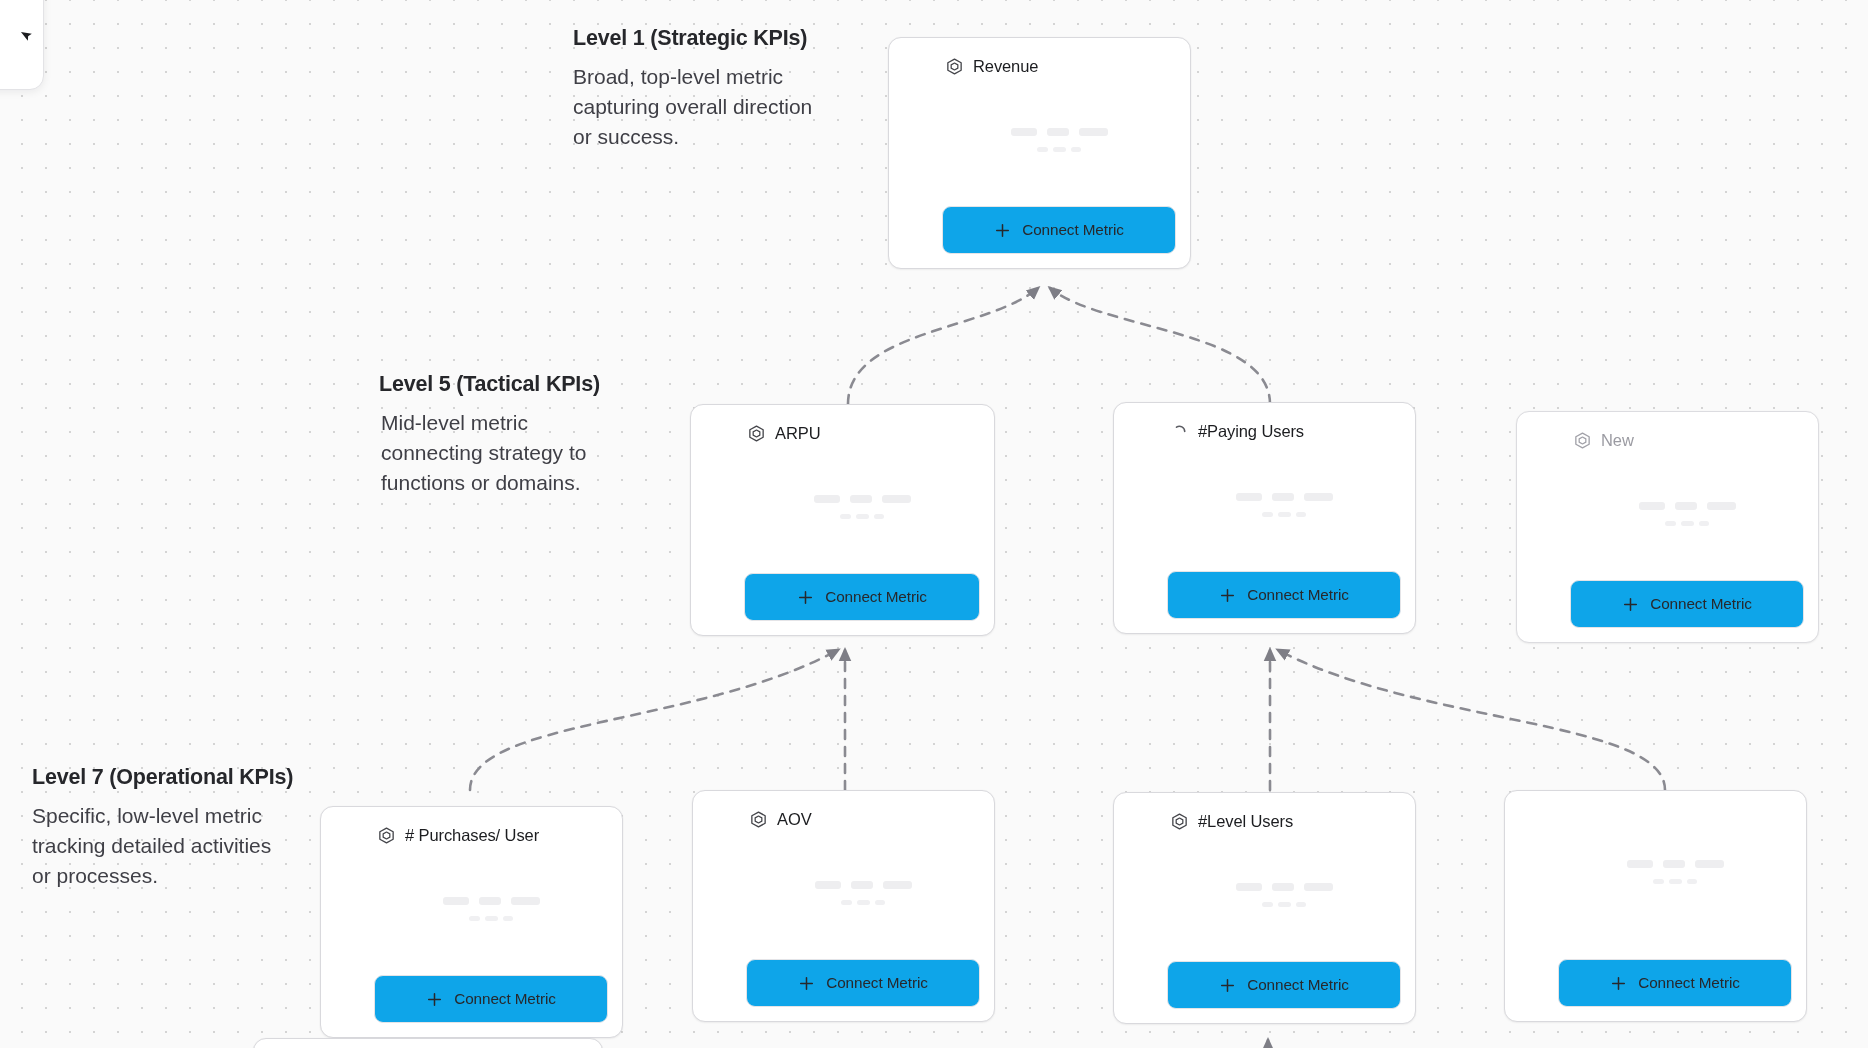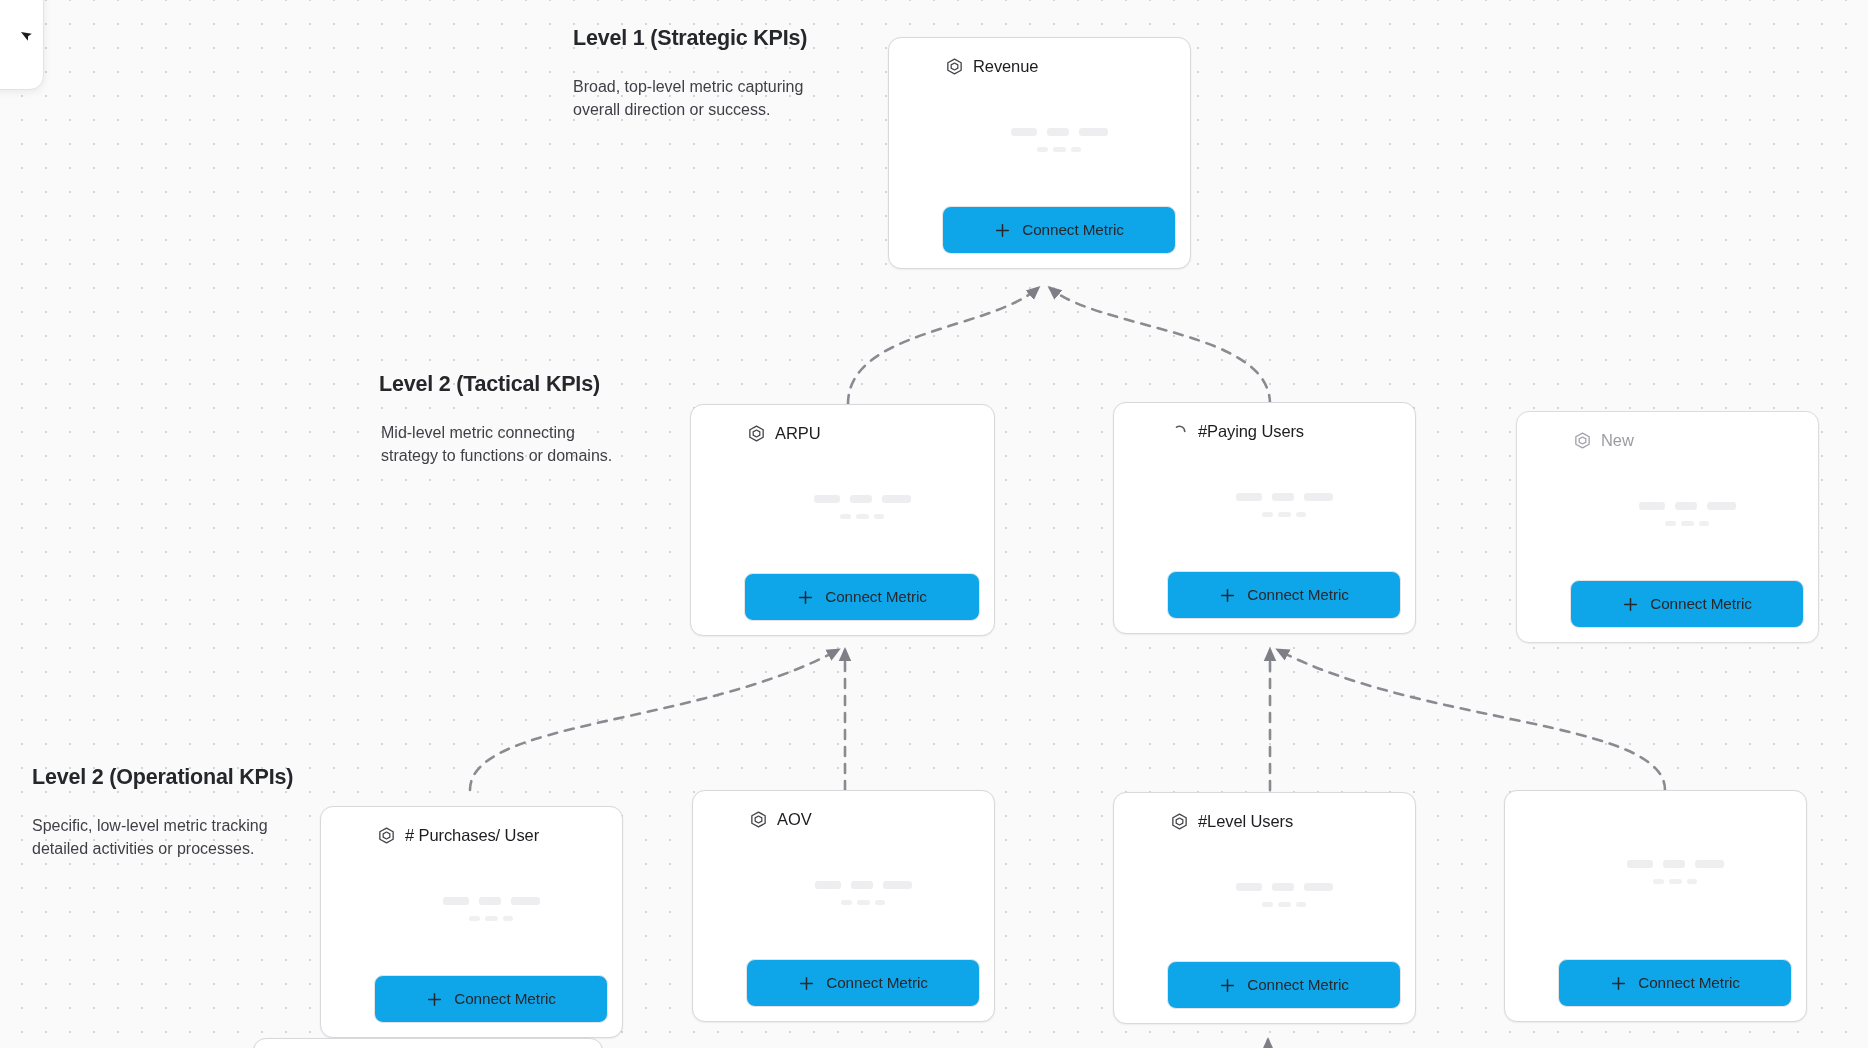--- a/index.html
+++ b/index.html
@@ -23,22 +23,22 @@
   
   .level-group { position: absolute; }
   .level-title {
     font-size: 21.5px;
     font-weight: 700;
     color: #26272b;
     letter-spacing: -0.2px;
     white-space: nowrap;
   }
   .level-desc {
-    margin-top: 25px;
-    font-size: 16px;
+    margin-top: 11px;
+    font-size: 21px;
     line-height: 1.42;
     color: #3f3f46;
     max-width: 252px;
   }
 
   
   .card {
     position: absolute;
     background: #ffffff;
     border: 1px solid #d9d9dd;
@@ -170,26 +170,26 @@
       <path d="M2 1 L13 7 L8 8.4 L6 13 Z" fill="#1c1d20"></path>
     </svg>
   </div>
 
   <div class="level-group" style="left:573px; top:26px;">
     <div class="level-title">Level 1 (Strategic KPIs)</div>
     <div class="level-desc">Broad, top-level metric capturing overall direction or success.</div>
   </div>
 
   <div class="level-group" style="left:379px; top:372px;">
-    <div class="level-title">Level 2 (Tactical KPIs)</div>
+    <div class="level-title">Level 5 (Tactical KPIs)</div>
     <div class="level-desc" style="margin-left:2px;">Mid-level metric connecting strategy to functions or domains.</div>
   </div>
 
   <div class="level-group" style="left:32px; top:765px;">
-    <div class="level-title">Level 2 (Operational KPIs)</div>
+    <div class="level-title">Level 7 (Operational KPIs)</div>
     <div class="level-desc">Specific, low-level metric tracking detailed activities or processes.</div>
   </div>
 
   <div class="card" style="left:888px; top:37px; width:303px; height:232px;">
     <div class="card-head">
       <svg class="hex-icon" width="19" height="19" viewBox="0 0 24 24">
         <path d="M12 2.6 L20.4 7.3 L20.4 16.7 L12 21.4 L3.6 16.7 L3.6 7.3 Z" fill="none" stroke="#46474c" stroke-width="1.7" stroke-linejoin="round"></path>
         <path d="M12 7.6 L16.2 9.9 L16.2 14.1 L12 16.4 L7.8 14.1 L7.8 9.9 Z" fill="none" stroke="#46474c" stroke-width="1.6" stroke-linejoin="round"></path>
       </svg>
       <span class="card-title">Revenue</span>

